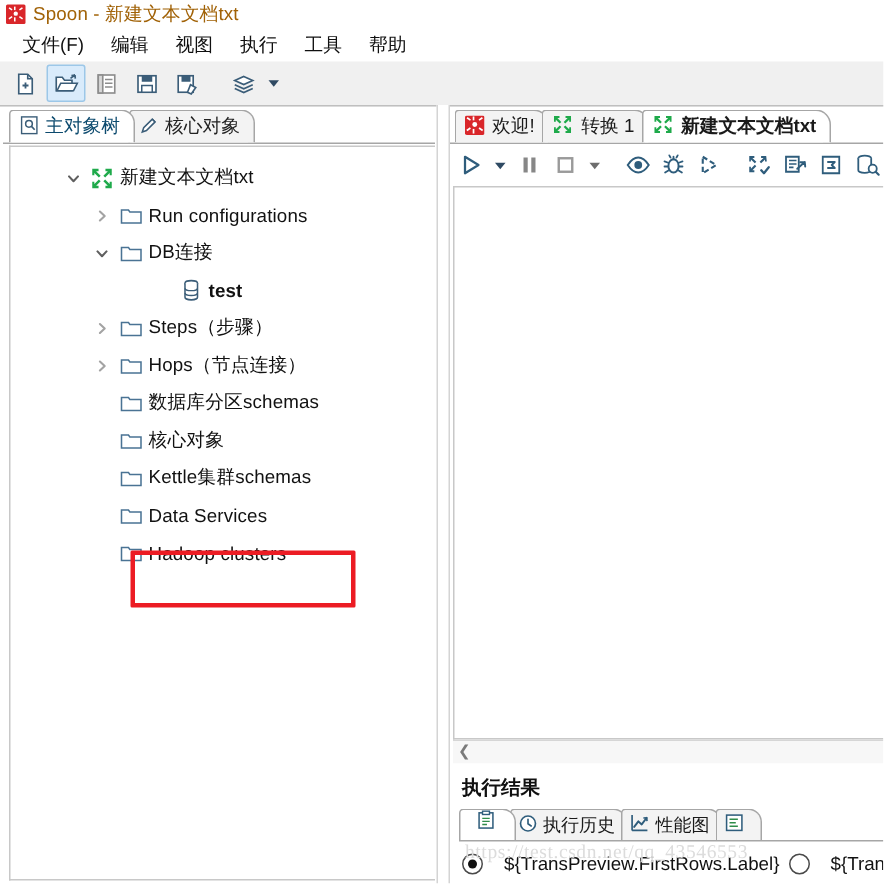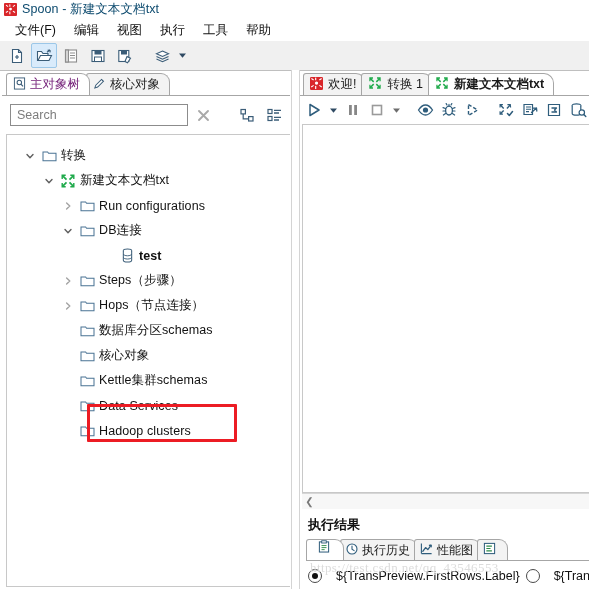--- a/index.html
+++ b/index.html
@@ -15,21 +15,21 @@
   
   .titlebar{
     height:19px;display:flex;align-items:center;gap:5px;
     padding:0 4px;background:#ffffff;
   }
   .app-logo{
     width:13px;height:13px;background:#d9262a;border-radius:1px;
     display:flex;align-items:center;justify-content:center;flex:0 0 auto;
   }
   .app-logo svg{display:block;}
-  .title-text{font-size:12.5px;color:#0c4a6e;white-space:nowrap;letter-spacing:.1px;}
+  .title-text{font-size:12.5px;color:#a16207;white-space:nowrap;letter-spacing:.1px;}
 
   
   .menubar{
     height:22px;display:flex;align-items:flex-end;gap:0;
     padding:0 6px;background:#ffffff;
   }
   .menu-item{
     font-size:12.5px;color:#101010;padding:2px 9px;cursor:default;white-space:nowrap;
   }
 
@@ -55,21 +55,21 @@
   .left{
     position:absolute;left:2px;top:3px;width:288px;bottom:2px;
     display:flex;flex-direction:column;background:#fff;
   }
   .tabrow{
     height:22px;display:flex;align-items:flex-end;gap:0;
     border-bottom:1px solid #a6a6a6;padding-left:4px;background:#fff;
   }
   .ctab{
     display:flex;align-items:center;gap:4px;height:21px;padding:0 9px 0 6px;
-    font-size:12.5px;color:#701a75;cursor:default;position:relative;
+    font-size:12.5px;color:#0c4a6e;cursor:default;position:relative;
     border:1px solid #a6a6a6;border-bottom:none;background:#f3f3f3;
     border-radius:3px 9px 0 0;margin-right:-4px;
   }
   .ctab.active{background:#ffffff;z-index:3;}
   .ctab.inactive{z-index:1;color:#222;}
 
   .searchrow{
     height:30px;display:flex;align-items:center;gap:5px;padding:4px 5px 3px 8px;
     background:#fff;
   }
@@ -290,62 +290,24 @@
           <span>
             <svg width="13" height="13" viewBox="0 0 14 14">
                 <path d="M2 11.8l1-3 6.2-6.2 2 2L5 10.8z" fill="#fff" stroke="#3b5d78" stroke-width="1.1"></path>
                 <path d="M9.2 2.6l2 2" stroke="#3b5d78" stroke-width="1"></path>
               </svg>
           </span>
           <span>核心对象</span>
         </div>
       </div>
 
-      <div class="searchrow">
-        <div class="searchbox">
-          <input type="text" placeholder="Search" style="">
-        </div>
-        <span class="ico-btn">
-          <svg width="15" height="15" viewBox="0 0 15 15">
-              <path d="M3 3l9 9M12 3l-9 9" stroke="#a9a9a9" stroke-width="1.9" stroke-linecap="round"></path>
-            </svg>
-        </span>
-        <span style="width:14px"></span>
-        <span class="ico-btn">
-          <svg width="15" height="15" viewBox="0 0 15 15">
-              <rect x="1" y="1.5" width="4.4" height="4.4" fill="#fff" stroke="#3b5d78" stroke-width="1.2"></rect>
-              <rect x="8.6" y="8.6" width="4.4" height="4.4" fill="#fff" stroke="#3b5d78" stroke-width="1.2"></rect>
-              <path d="M3.2 6v4.8h5" fill="none" stroke="#3b5d78" stroke-width="1.2"></path>
-            </svg>
-        </span>
-        <span class="ico-btn">
-          <svg width="15" height="15" viewBox="0 0 15 15">
-              <rect x="1" y="1.5" width="4" height="4" fill="#fff" stroke="#3b5d78" stroke-width="1.2"></rect>
-              <rect x="1" y="8.5" width="4" height="4" fill="#fff" stroke="#3b5d78" stroke-width="1.2"></rect>
-              <path d="M7 2.4h7M7 5h5M7 9.4h7M7 12h5" stroke="#3b5d78" stroke-width="1.3"></path>
-            </svg>
-        </span>
-      </div>
 
       <div class="treewrap">
         <div class="tree">
 
-          <div class="tnode" style="padding-left:14px">
-            <span class="twist">
-              <svg width="10" height="10" viewBox="0 0 10 10">
-                  <path d="M2 3.6L5 6.8 8 3.6" fill="none" stroke="#5f5f5f" stroke-width="1.4" stroke-linecap="round" stroke-linejoin="round"></path>
-                </svg>
-            </span>
-            <span class="tico">
-              <svg width="15" height="13" viewBox="0 0 16 14">
-                  <path d="M1 3.2h5l1 1.4h8v8H1z" fill="#fff" stroke="#4a7394" stroke-width="1.1"></path>
-                </svg>
-            </span>
-            <span class="tlabel">转换</span>
-          </div>
 
           <div class="tnode" style="padding-left:33px">
             <span class="twist">
               <svg width="10" height="10" viewBox="0 0 10 10">
                   <path d="M2 3.6L5 6.8 8 3.6" fill="none" stroke="#5f5f5f" stroke-width="1.4" stroke-linecap="round" stroke-linejoin="round"></path>
                 </svg>
             </span>
             <span class="tico">
               <svg width="16" height="16" viewBox="0 0 16 16">
                 <g fill="#1faa4b">

